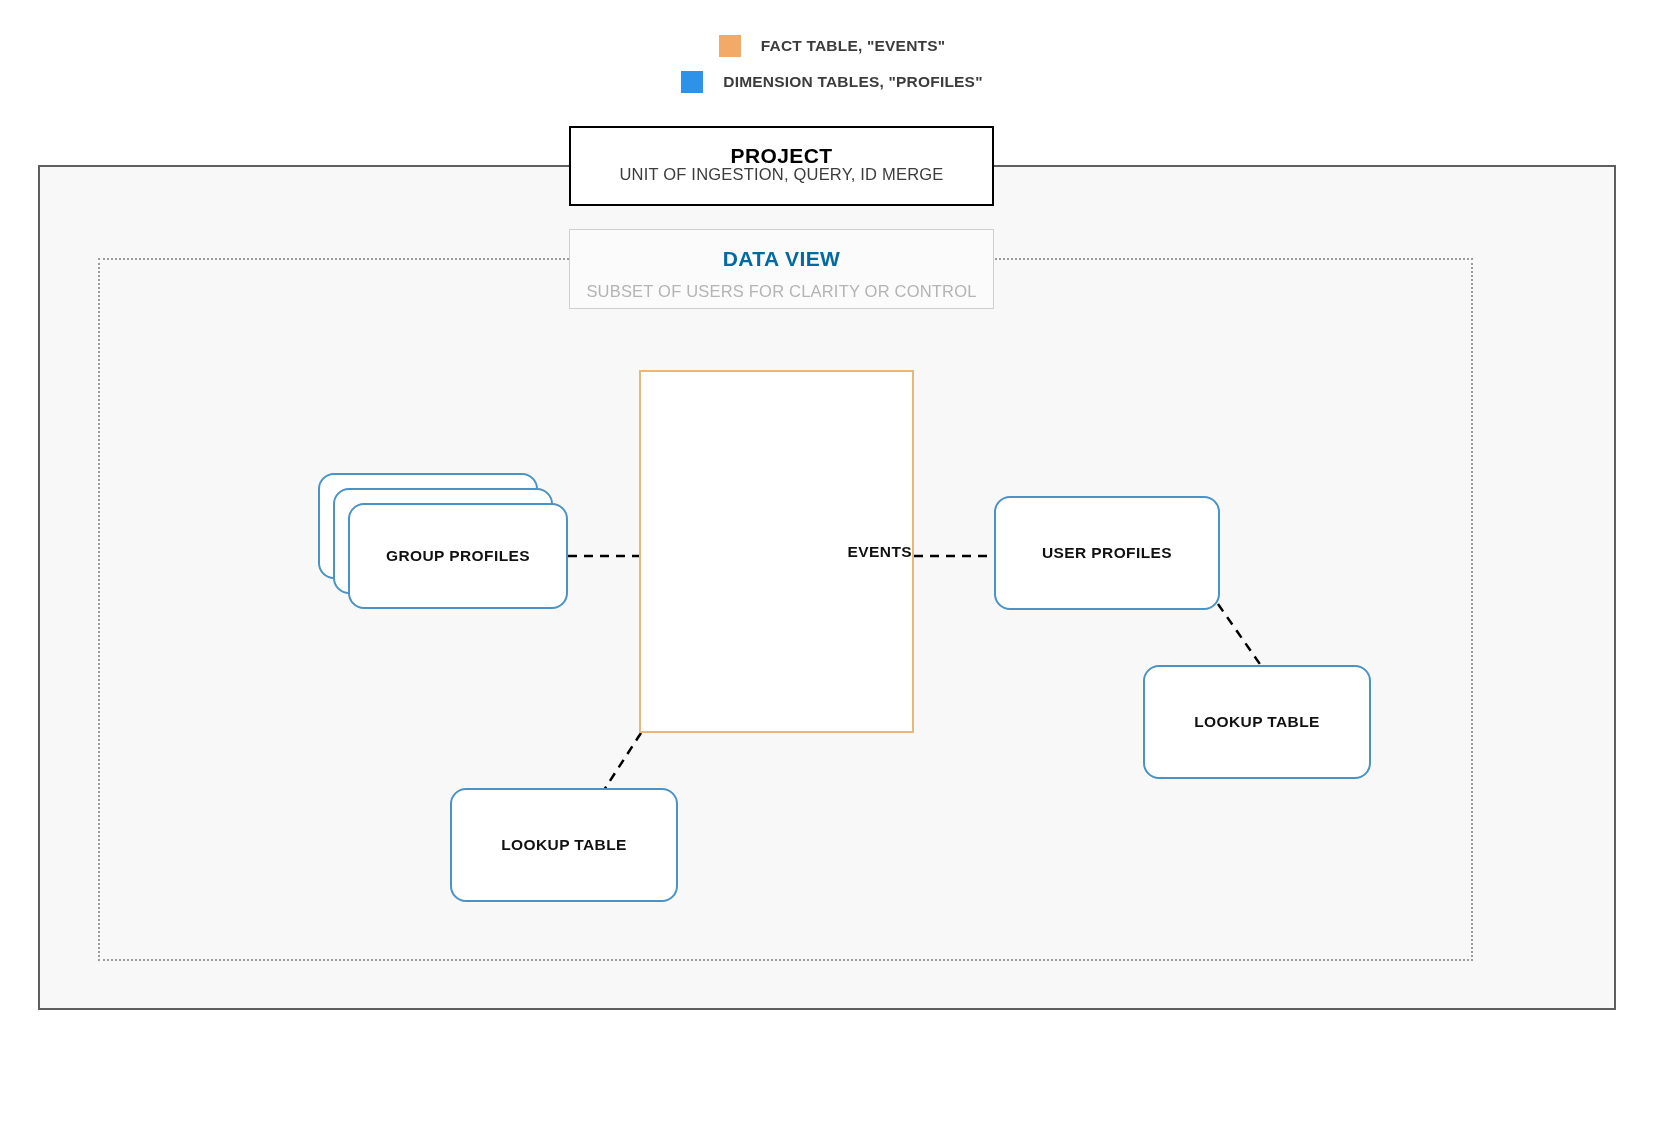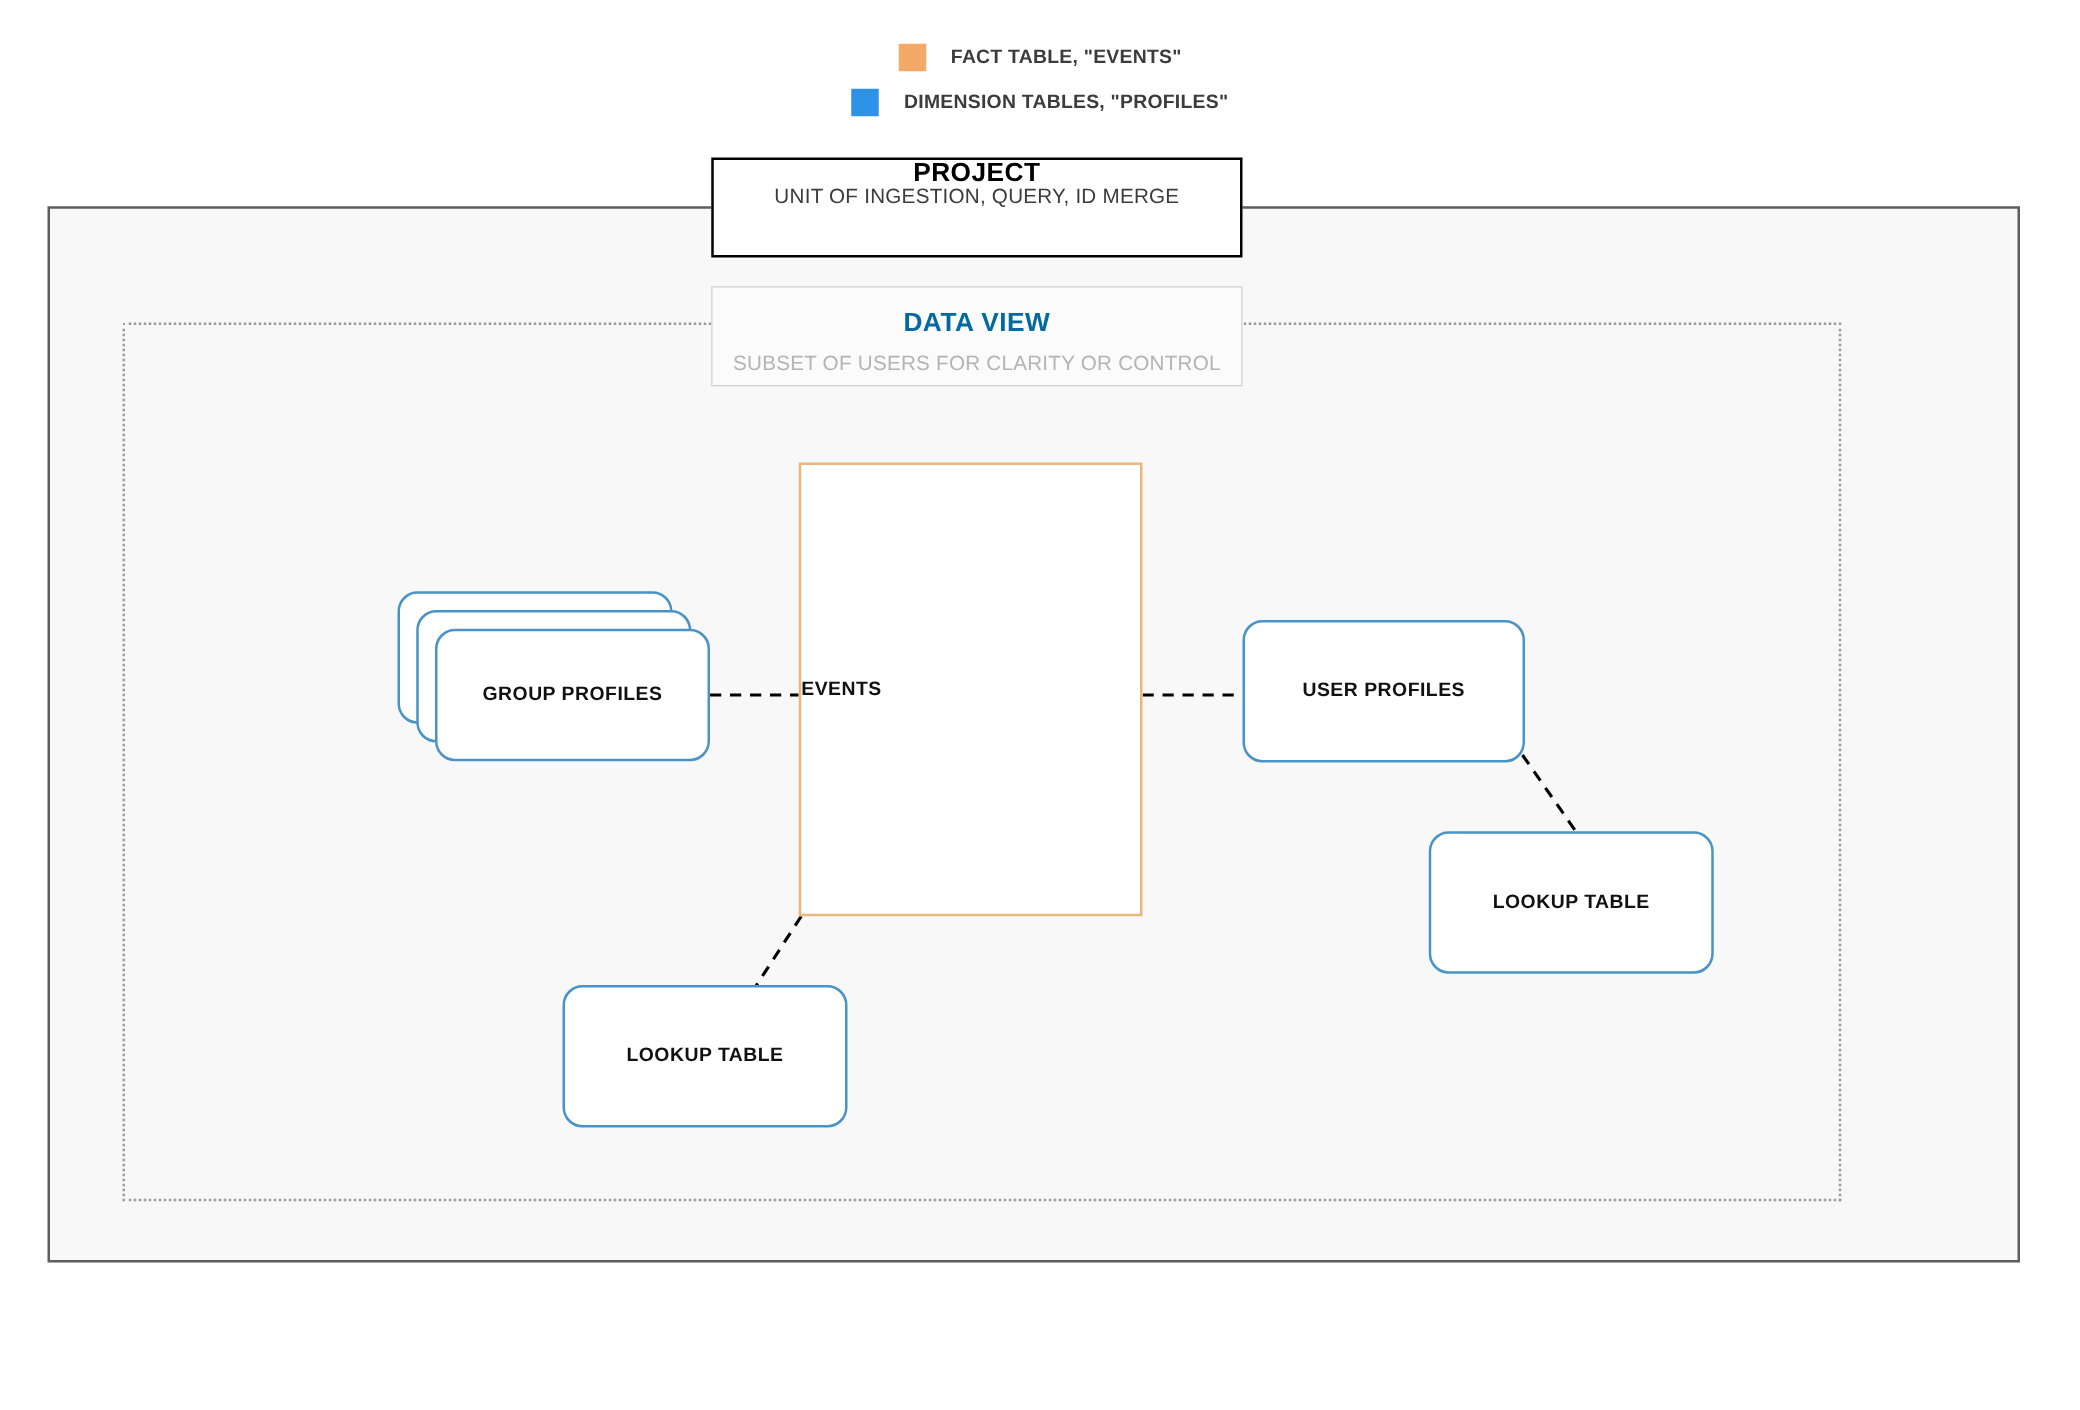--- a/index.html
+++ b/index.html
@@ -93,20 +93,21 @@
     letter-spacing: 0.2px;
     line-height: 1;
   }
 
   #project-box {
     left: 569px;
     top: 126px;
     width: 425px;
     height: 80px;
     border: 2px solid #000000;
+    padding-top: 17px;
   }
   #project-box .t1 { color: #000000; }
   #project-box .t2 { color: #3c3c3c; }
 
   #dataview-box {
     left: 569px;
     top: 229px;
     width: 425px;
     height: 80px;
     border: 1px solid #cfcfcf;
@@ -121,21 +122,21 @@
     position: absolute;
     left: 639px;
     top: 370px;
     width: 275px;
     height: 363px;
     background: #ffffff;
     border: 2px solid #e9b878;
     box-sizing: border-box;
     display: flex;
     align-items: center;
-    justify-content: flex-start;
+    justify-content: flex-end;
   }
   #events-box .node-label {
     font-size: 15.5px;
     font-weight: bold;
     color: #111111;
     letter-spacing: 0.4px;
   }
 
   
   .card {

